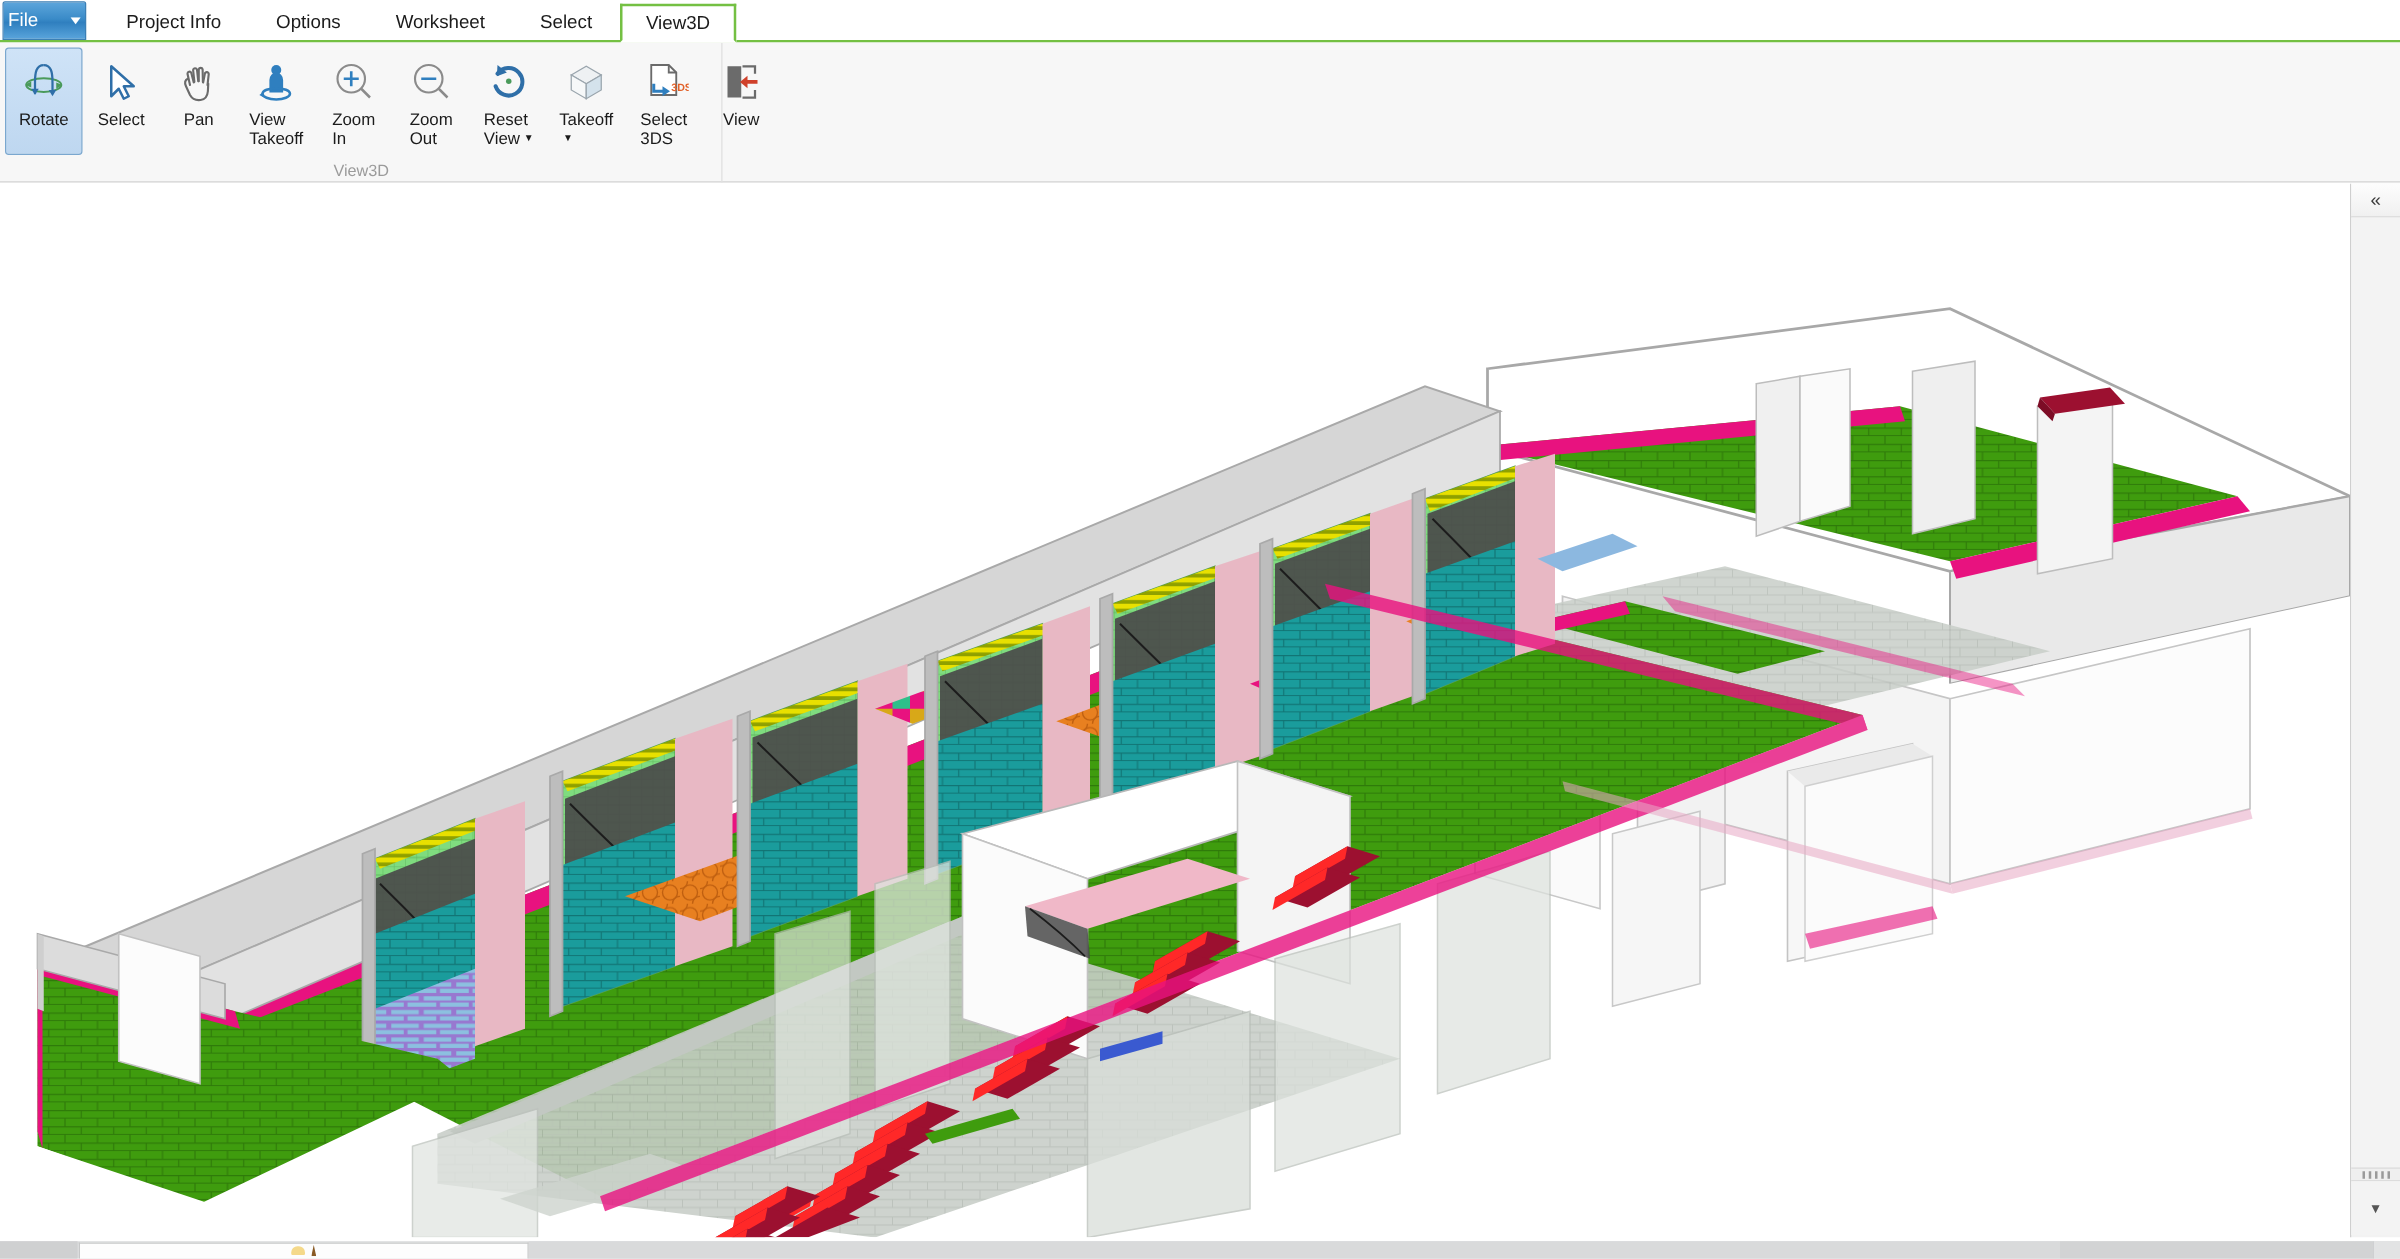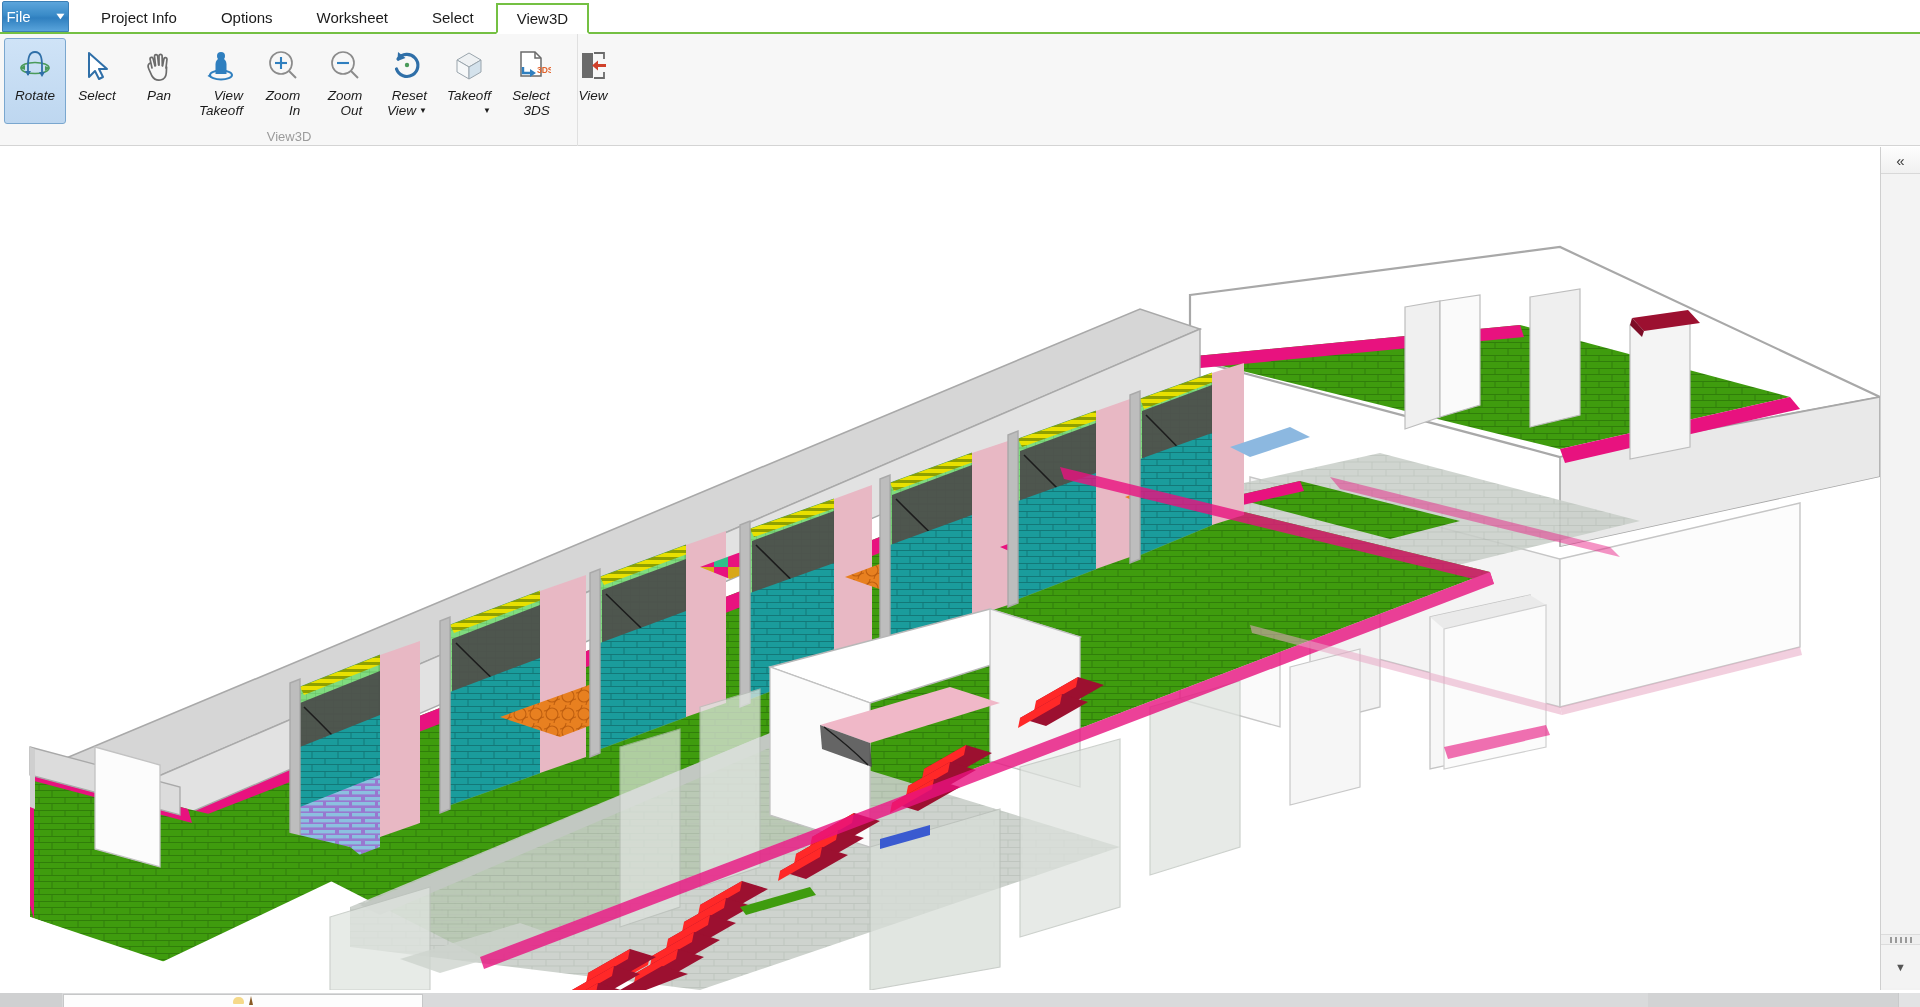--- a/index.html
+++ b/index.html
@@ -76,21 +76,21 @@
     cursor: pointer;
     background: transparent;
   }
   .rb.selected {
     background: linear-gradient(to bottom, #cfe3f7, #bed7f0);
     border: 1px solid #7aa7cf;
   }
   .rb .ic { height: 44px; display: flex; align-items: center; justify-content: center; }
   .rb .lbl {
     font-size: 13.5px; color: #1b1b1b; line-height: 15px;
-    text-align: right; white-space: nowrap; font-style: italic;
+    text-align: left; white-space: nowrap;
   }
   .rb .lbl .l2 { display: block; }
   .rb .lbl .dd { font-size: 8px; vertical-align: 2px; margin-left: 3px; }
   .group-label {
     position: absolute; left: 0; bottom: 2px; width: 578px;
     text-align: center; font-size: 13px; color: #9b9b9b;
   }
 
   
   .viewport {

